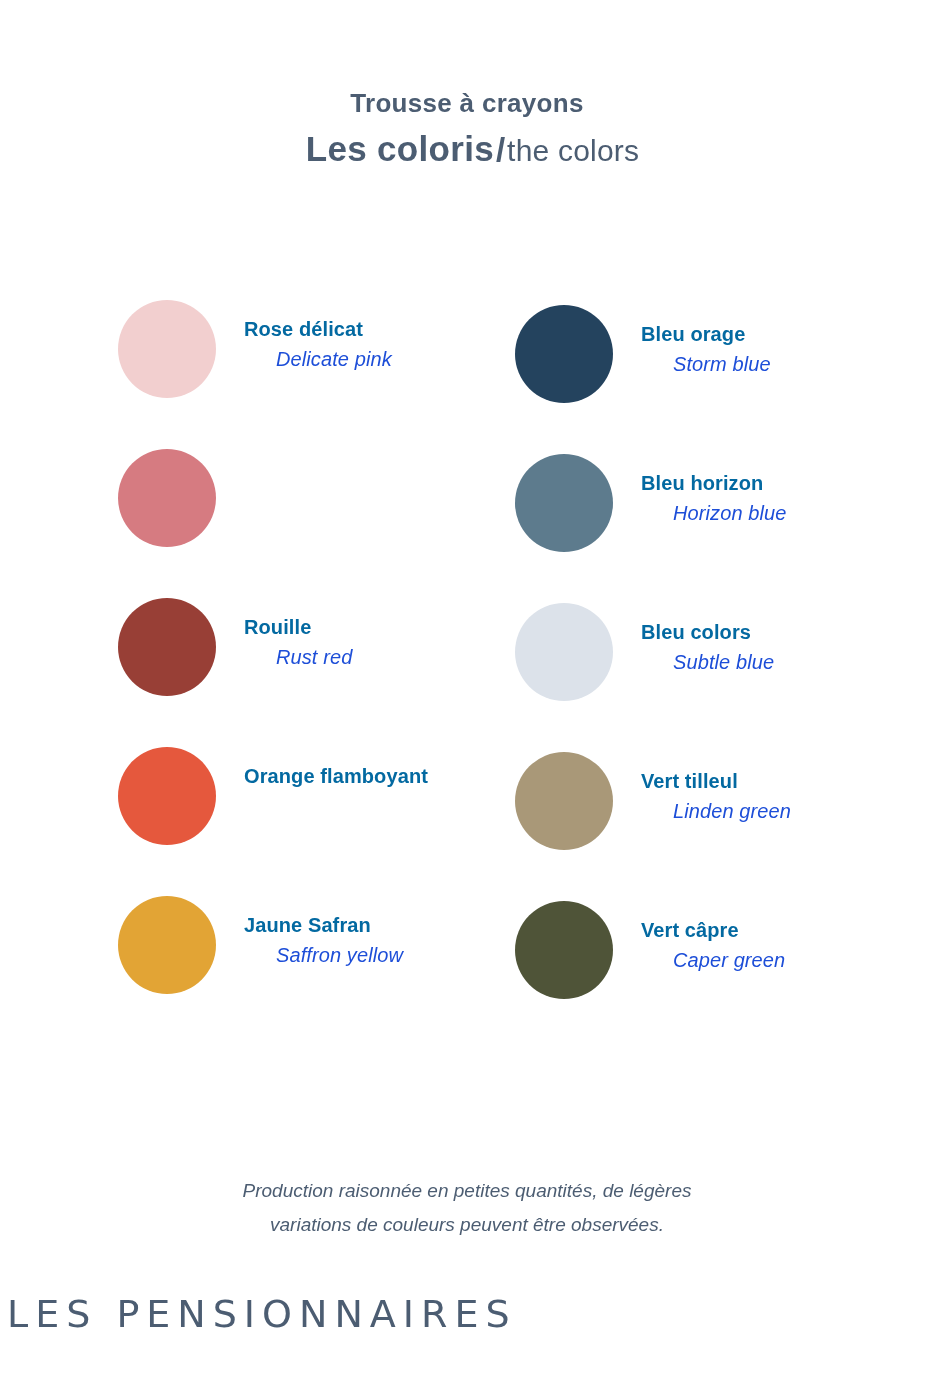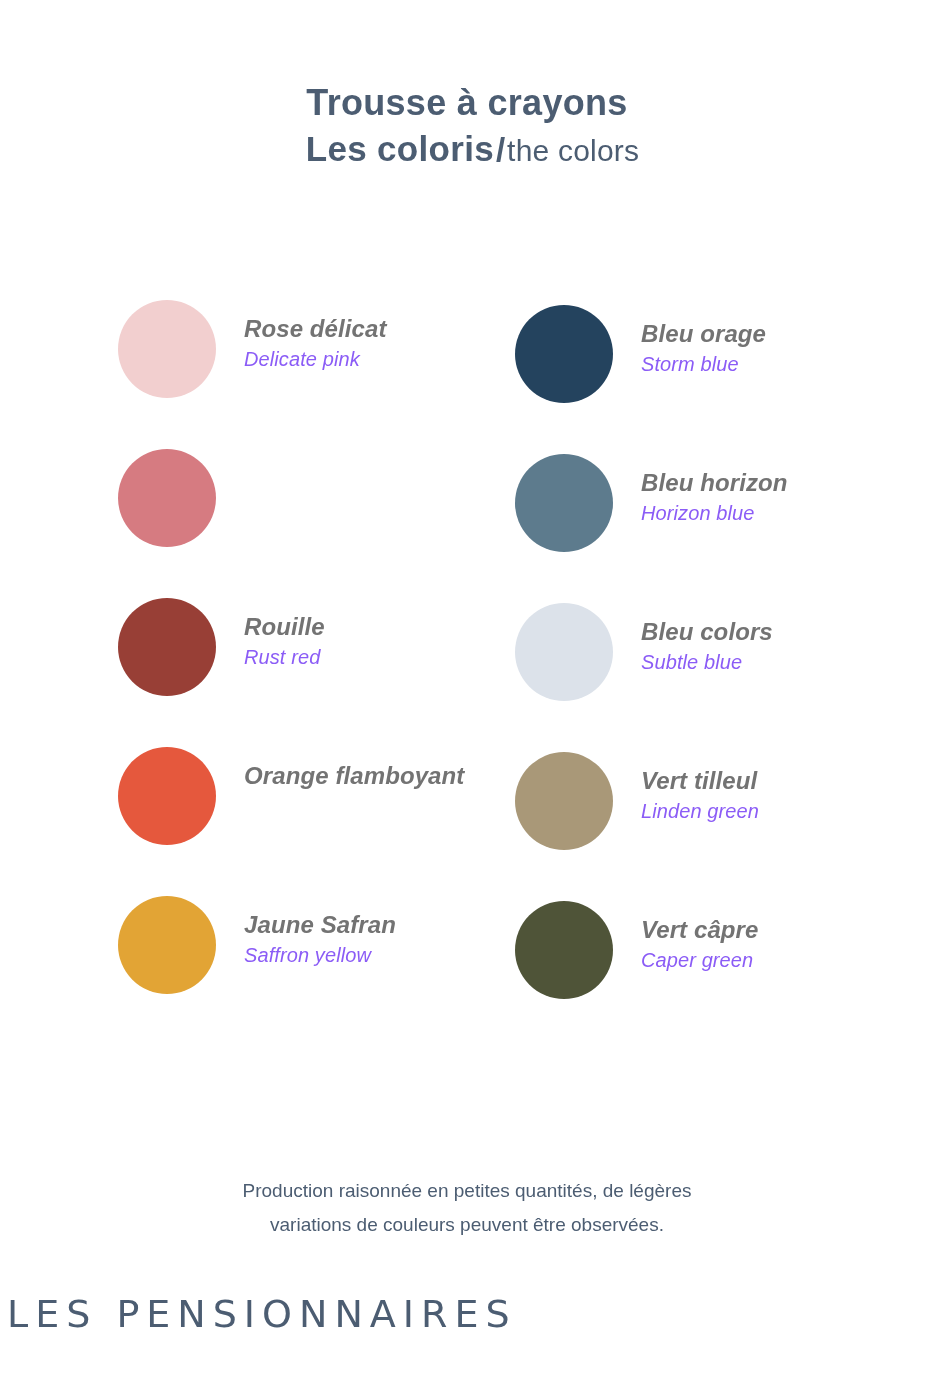--- a/index.html
+++ b/index.html
@@ -25,21 +25,21 @@
 
   
   .header {
     position: absolute;
     top: 80px;
     left: 0;
     width: 934px;
     text-align: center;
   }
   .title-line1 {
-    font-size: 36px;
+    font-size: 26px;
     font-weight: bold;
     letter-spacing: 0.3px;
     color: #4c5d72;
     line-height: 46px;
     display: block;
   }
   .title-line2 {
     display: block;
     line-height: 46px;
     white-space: nowrap;
@@ -91,47 +91,48 @@
     height: 98px;
     border-radius: 50%;
     flex: 0 0 98px;
   }
   .swatch-labels {
     margin-left: 28px;
     padding-top: 14px;
   }
   .swatch-name-fr {
     display: block;
-    font-size: 24px;
-    font-weight: bold;
-    color: #737373;
+    font-size: 20px;
+    font-weight: bold;
+    color: #0369a1;
     line-height: 30px;
     letter-spacing: 0.1px;
     white-space: nowrap;
-    font-style: italic;
   }
   .swatch-name-en {
     display: block;
     font-size: 20px;
     font-style: italic;
     font-weight: normal;
-    color: #8b5cf6;
+    color: #1d4ed8;
     line-height: 31px;
     letter-spacing: 0.1px;
     white-space: nowrap;
+    margin-left: 32px;
   }
 
   
   .disclaimer {
     position: absolute;
     top: 1174px;
     left: 0;
     width: 934px;
     text-align: center;
     font-size: 19px;
+    font-style: italic;
     line-height: 34px;
     color: #4c5d72;
   }
   .disclaimer span { display: block; }
 
   .brand {
     position: absolute;
     top: 1292px;
     left: 0;
     width: 934px;

